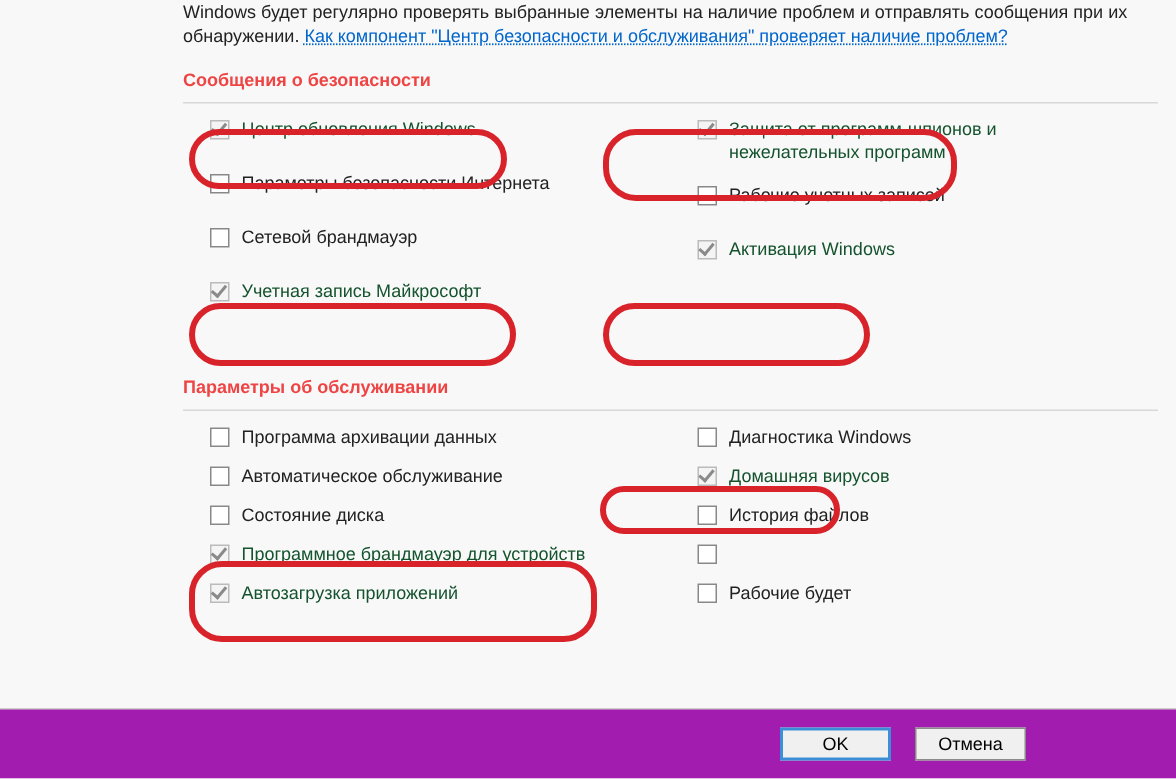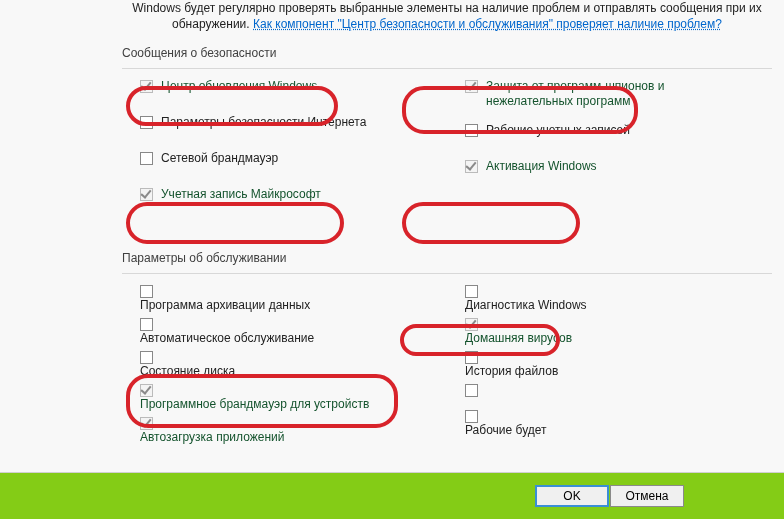--- a/index.html
+++ b/index.html
@@ -23,50 +23,50 @@
   .content {
     position: absolute;
     left: 122px;
     top: 0;
     width: 650px;
   }
   .intro {
     margin: 0 0 14px 0;
     line-height: 1.35;
     color: #222;
-    text-align: center;
   }
   .intro a {
     color: #0066cc;
     text-decoration: underline dotted;
     cursor: pointer;
   }
   .section-title {
     margin: 14px 0 8px 0;
-    color: #404040;
+    color: #ef4444;
+    font-weight: bold;
   }
   .hr {
     border-top: 1px solid #d8d8d8;
     margin: 2px 0 10px 0;
   }
   .grid {
     display: flex;
   }
   .col {
     width: 50%;
     box-sizing: border-box;
     padding-left: 18px;
   }
   .row {
     display: flex;
     align-items: flex-start;
     min-height: 22px;
     margin-bottom: 14px;
   }
-  .maint .row { margin-bottom: 4px; flex-direction: column; }
+  .maint .row { margin-bottom: 4px; }
   .cb {
     width: 13px;
     height: 13px;
     border: 1px solid #888;
     background: #fff;
     margin: 1px 8px 0 0;
     flex: 0 0 auto;
     position: relative;
     box-sizing: border-box;
   }
@@ -102,22 +102,22 @@
     position: absolute;
     left: 0;
     right: 0;
     bottom: 0;
     border-top: 1px solid #d0d0d0;
     height: 46px;
     display: flex;
     align-items: center;
     justify-content: flex-end;
     padding-right: 100px;
-    gap: 1px;
-    background: #84cc16;
+    gap: 16px;
+    background: #a21caf;
   }
   .btn {
     min-width: 74px;
     height: 22px;
     border: 1px solid #8a8a8a;
     background: #f0f0f0;
     font-family: inherit;
     font-size: 12px;
     padding: 0 8px;
     cursor: pointer;

